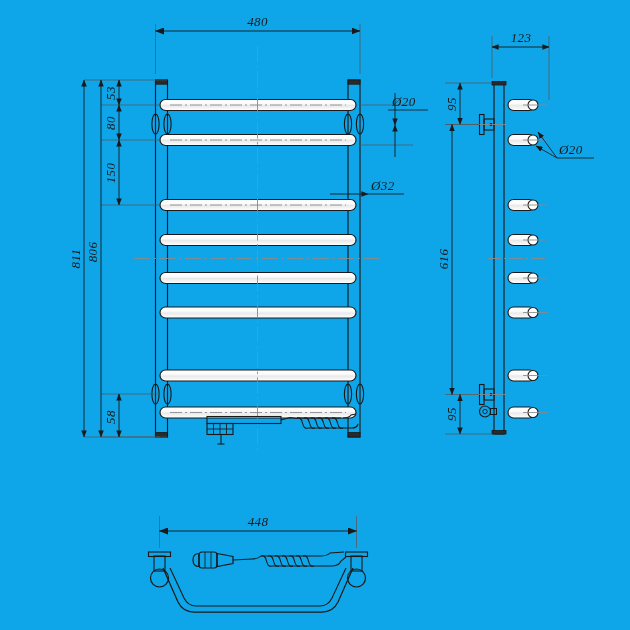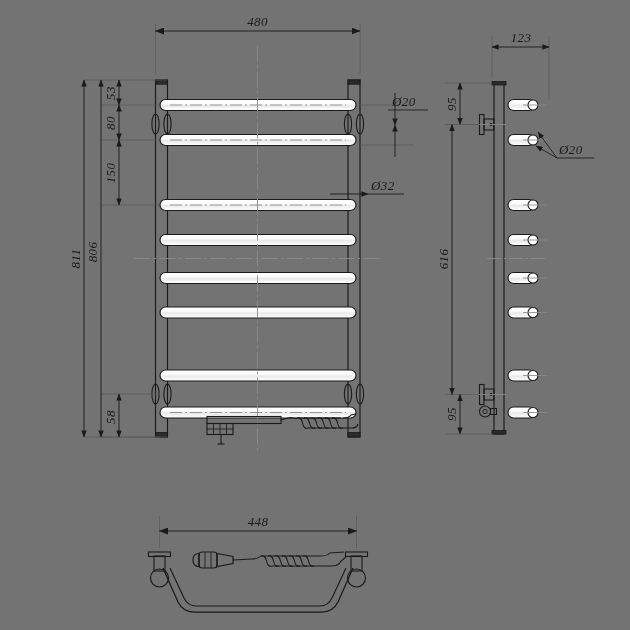--- a/index.html
+++ b/index.html
@@ -1,17 +1,17 @@
 <!DOCTYPE html>
 <html><head>
 <meta charset="utf-8">
 <style>
   html,body{margin:0;padding:0;background:#ffffff;}
   body{width:630px;height:630px;font-family:"Liberation Serif",serif;}
-  #stage{position:relative;width:630px;height:630px;overflow:hidden;background:#737373;}
+  #stage{position:relative;width:630px;height:630px;overflow:hidden;background:#0ea5e9;}
   svg{display:block;}
   .dimtext{font-family:"Liberation Serif",serif;font-size:13px;font-style:italic;fill:#1a1a1a;letter-spacing:.4px;}
 </style>
 </head>
 <body>
 
 <div id="stage">
 
 <svg width="630" height="630" viewBox="0 0 630 630" xmlns="http://www.w3.org/2000/svg">
 

